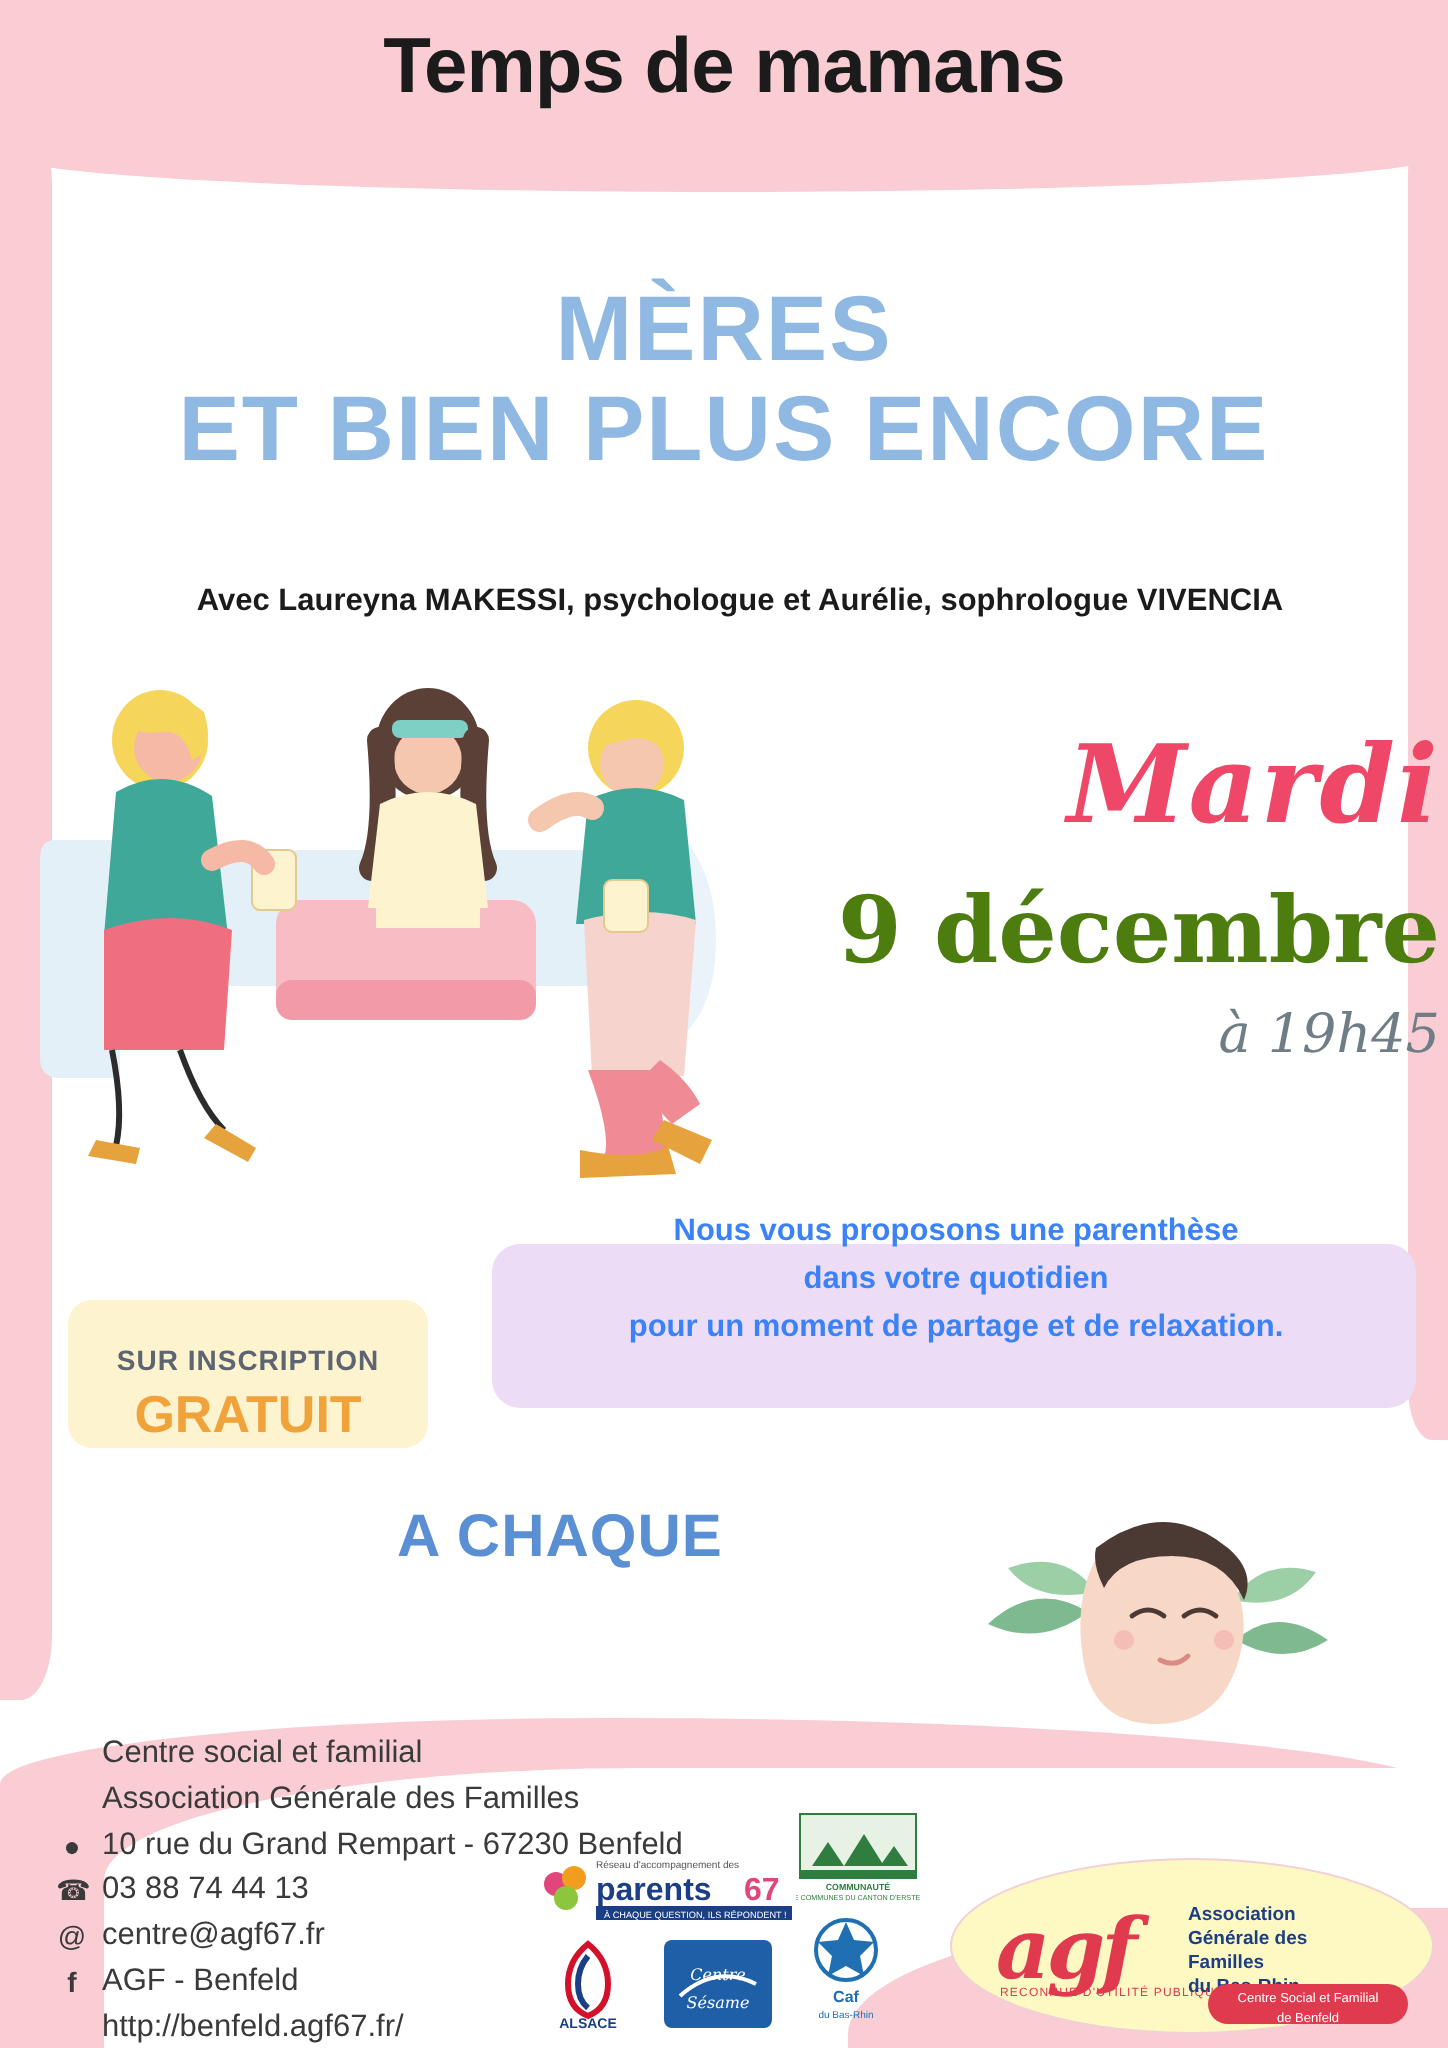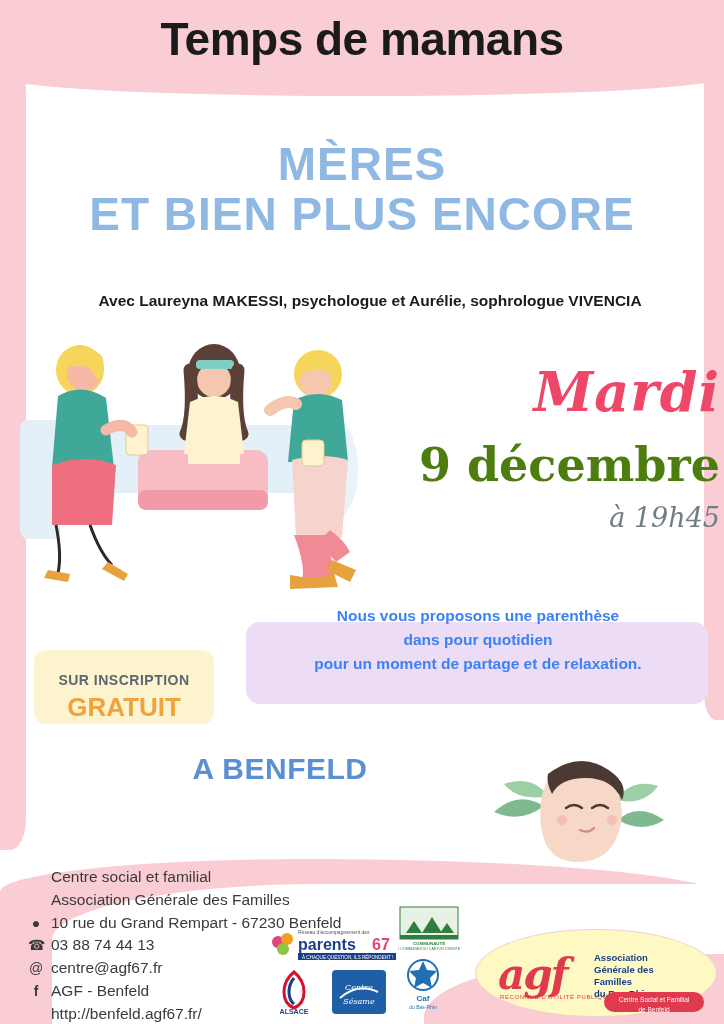--- a/index.html
+++ b/index.html
@@ -48,21 +48,21 @@
   .frame-bottom2 {
     position: absolute; right: 0; bottom: 0; width: 300px; height: 70px;
     background: #f9cdd3;
     border-top-left-radius: 80% 90%;
   }
 
   
   .title-main {
     position: absolute; left: 0; top: 12px; width: 724px;
     text-align: center;
-    font-size: 46px; font-weight: bold; color: #1b1b1b;
+    font-size: 39px; font-weight: bold; color: #1b1b1b;
     letter-spacing: -0.5px;
   }
 
   
   .subtitle {
     position: absolute; left: 0; top: 140px; width: 724px;
     text-align: center;
     color: #8fb9e3;
     font-weight: bold;
     line-height: 1.08;
@@ -262,29 +262,29 @@
 
   <div class="date-block">
     <div class="date-day">Mardi</div>
     <div class="date-date">9 décembre</div>
     <div class="date-time">à 19h45</div>
   </div>
 
   <div class="message-box"></div>
   <div class="message-text">
     <div>Nous vous proposons une parenthèse</div>
-    <div>dans pour quotidien</div>
+    <div>dans votre quotidien</div>
     <div>pour un moment de partage et de relaxation.</div>
   </div>
 
   <div class="badge"></div>
   <div class="badge-sub">SUR INSCRIPTION</div>
   <div class="badge-main">GRATUIT</div>
 
-  <div class="place-city">A BENFELD</div>
+  <div class="place-city">A CHAQUE</div>
 
   <svg class="face" viewBox="0 0 180 110" xmlns="http://www.w3.org/2000/svg">
     <path d="M6 60 q24 -22 50 -6 q-24 18 -50 6z" fill="#7fb98f"></path>
     <path d="M16 32 q28 -10 44 12 q-30 6 -44 -12z" fill="#9ccfa6"></path>
     <path d="M170 34 q-26 -8 -42 14 q28 6 42 -14z" fill="#9ccfa6"></path>
     <path d="M176 68 q-26 -18 -46 0 q24 14 46 0z" fill="#7fb98f"></path>
     <path d="M62 24 q36 -22 62 6 q16 24 6 52 q-10 28 -40 28 q-30 0 -36 -30 q-6 -34 8 -56z" fill="#f7d7c6"></path>
     <path d="M60 22 q34 -26 66 0 q14 12 8 26 q-10 -22 -36 -22 q-26 0 -34 16 q-6 -12 -4 -20z" fill="#4b3a33"></path>
     <path d="M78 56 q8 -6 16 0" stroke="#4b3a33" stroke-width="2.4" fill="none" stroke-linecap="round"></path>
     <path d="M104 56 q8 -6 16 0" stroke="#4b3a33" stroke-width="2.4" fill="none" stroke-linecap="round"></path>

